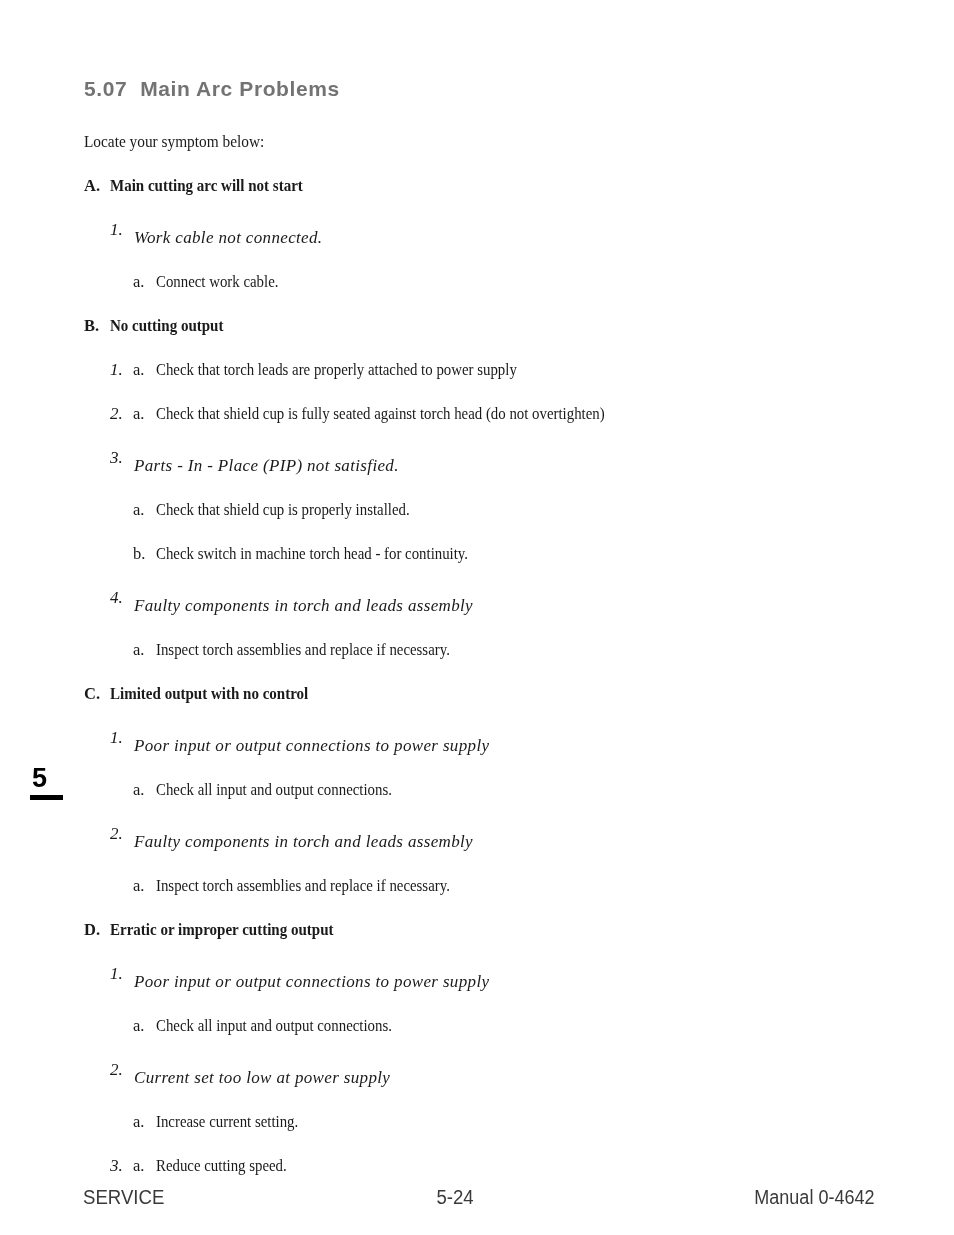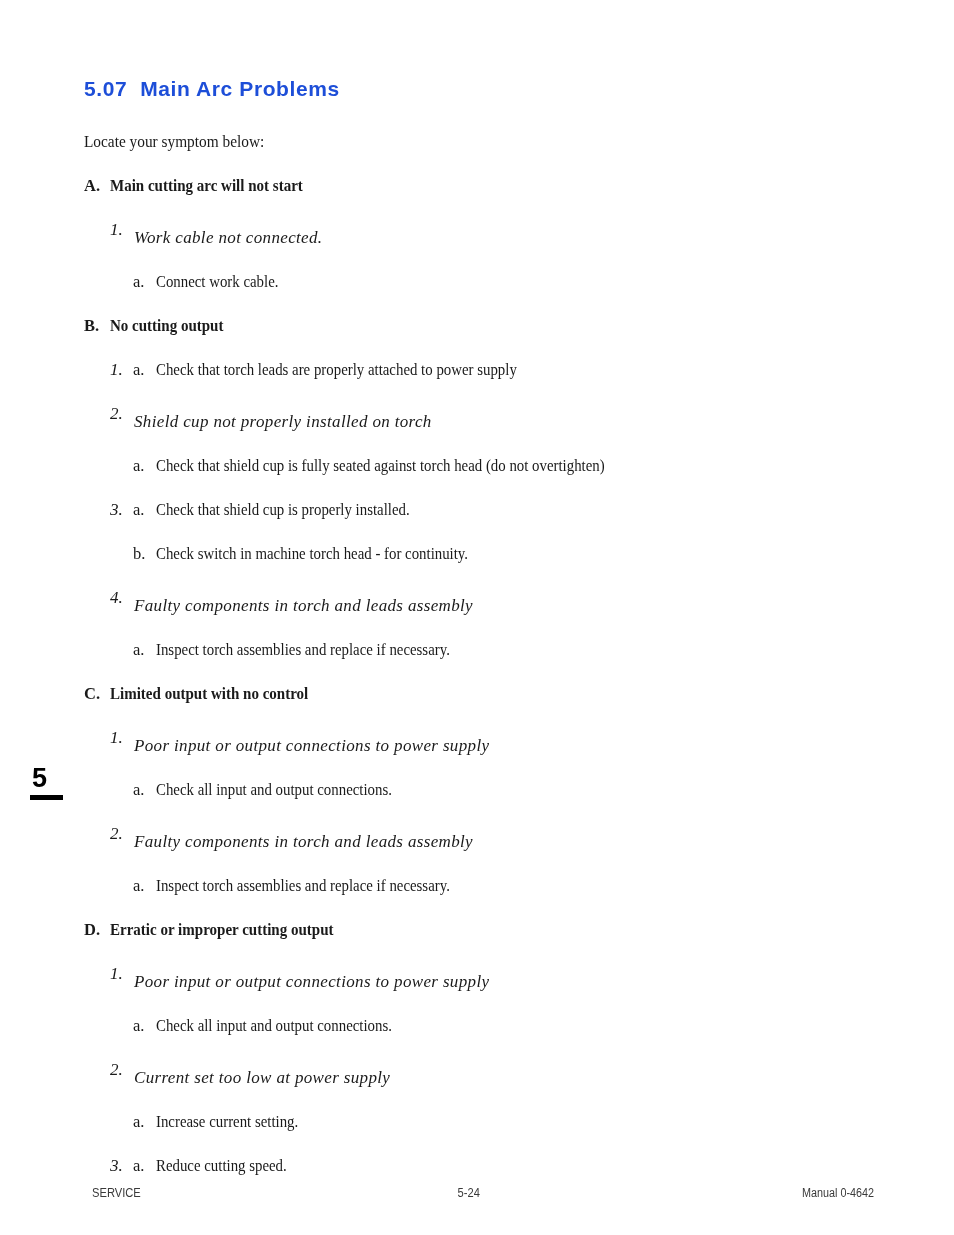--- a/index.html
+++ b/index.html
@@ -55,21 +55,21 @@
     width: 790px;
   }
 
   h1.doc-title {
     font-family: "Liberation Sans", "DejaVu Sans", sans-serif;
     font-weight: bold;
     font-size: 21px;
     line-height: 26px;
     letter-spacing: 0.6px;
     margin: 0 0 30px 0;
-    color: #1d4ed8;
+    color: #737373;
     white-space: pre;
   }
 
   p.intro {
     font-size: 16.5px;
     line-height: 20px;
     margin: 0 0 24px 0;
     transform: scaleX(0.93);
     transform-origin: left center;
   }
@@ -137,27 +137,27 @@
   .lvl-2 .text {
     display: inline-block;
     margin-left: 23px;
     transform: scaleX(0.9);
     transform-origin: left center;
   }
 
   
   .footer {
     position: absolute;
-    left: 92px;
+    left: 83px;
     right: 80px;
     top: 1186px;
     display: flex;
     align-items: baseline;
     font-family: "Liberation Sans", "DejaVu Sans", sans-serif;
-    font-size: 12px;
+    font-size: 20px;
     color: #3a3a3a;
   }
   .footer .left   { flex: 0 0 auto; transform: scaleX(0.93); transform-origin: left center; }
   .footer .center { flex: 1 1 auto; text-align: center; transform: scaleX(0.93); }
   .footer .right  { flex: 0 0 auto; transform: scaleX(0.9); transform-origin: right center; }
 </style>
 </head>
 <body>
 
 <div class="page">
@@ -173,23 +173,23 @@
     <div id="sections-root">
         <div>
           <div class="lvl-a"><span class="marker">A.</span><span class="text">Main cutting arc will not start</span></div>
           <div class="lvl-1"><span class="marker">1.</span><span class="text">Work cable not connected.</span></div>
           <div class="lvl-2"><span class="marker">a.</span><span class="text">Connect work cable.</span></div>
         </div>
         <div>
           <div class="lvl-a"><span class="marker">B.</span><span class="text">No cutting output</span></div>
           <div class="lvl-1"><span class="marker">1.</span></div>
           <div class="lvl-2"><span class="marker">a.</span><span class="text">Check that torch leads are properly attached to power supply</span></div>
-          <div class="lvl-1"><span class="marker">2.</span><span class="text">Shield cup not properly installed on torch</span></div>
+          <div class="lvl-1"><span class="marker">2.</span></div>
           <div class="lvl-2"><span class="marker">a.</span><span class="text">Check that shield cup is fully seated against torch head (do not overtighten)</span></div>
-          <div class="lvl-1"><span class="marker">3.</span></div>
+          <div class="lvl-1"><span class="marker">3.</span><span class="text">Parts - In - Place (PIP) not satisfied.</span></div>
           <div class="lvl-2"><span class="marker">a.</span><span class="text">Check that shield cup is properly installed.</span></div>
           <div class="lvl-2"><span class="marker">b.</span><span class="text">Check switch in machine torch head - for continuity.</span></div>
           <div class="lvl-1"><span class="marker">4.</span><span class="text">Faulty components in torch and leads assembly</span></div>
           <div class="lvl-2"><span class="marker">a.</span><span class="text">Inspect torch assemblies and replace if necessary.</span></div>
         </div>
         <div>
           <div class="lvl-a"><span class="marker">C.</span><span class="text">Limited output with no control</span></div>
           <div class="lvl-1"><span class="marker">1.</span><span class="text">Poor input or output connections to power supply</span></div>
           <div class="lvl-2"><span class="marker">a.</span><span class="text">Check all input and output connections.</span></div>
           <div class="lvl-1"><span class="marker">2.</span><span class="text">Faulty components in torch and leads assembly</span></div>

